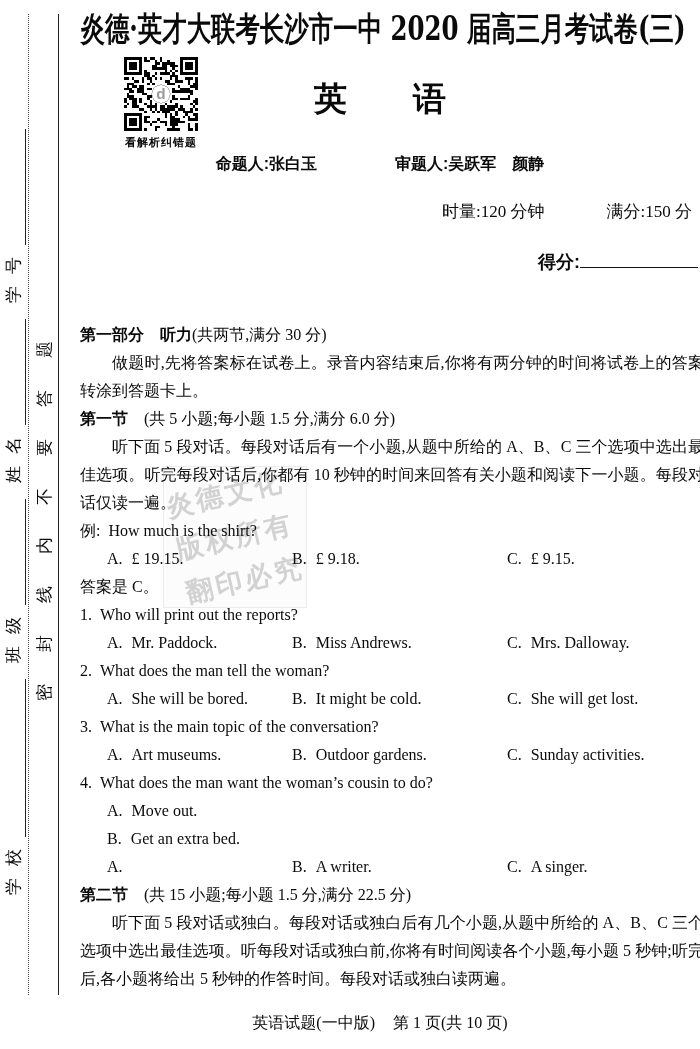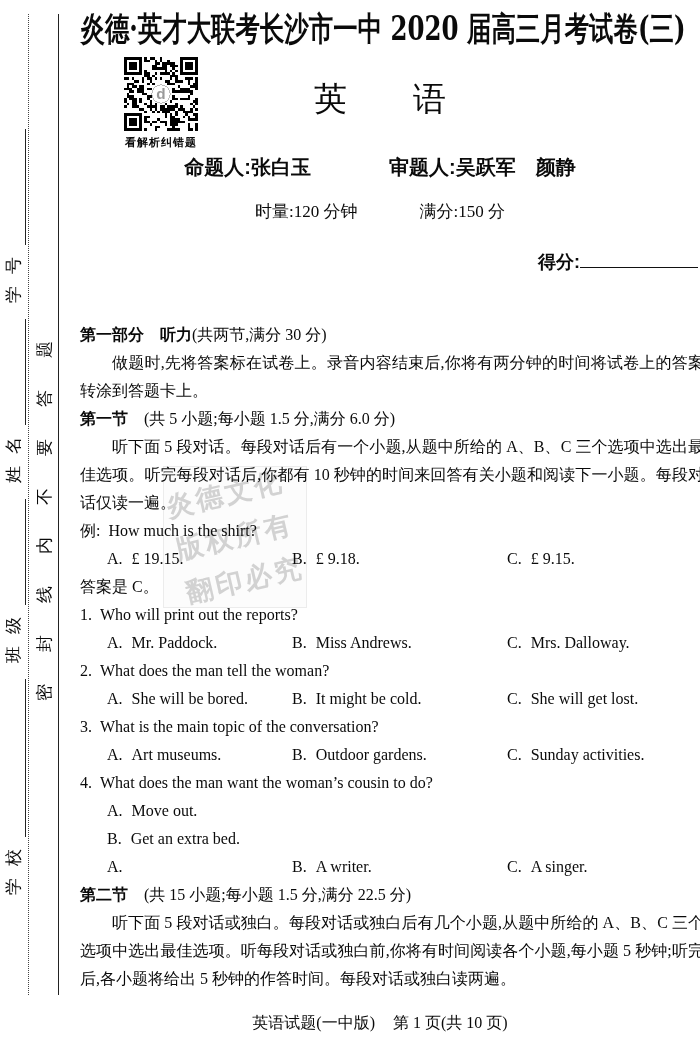--- a/index.html
+++ b/index.html
@@ -35,30 +35,30 @@
   .exam-title {
     position:absolute; top:9px; left:383px; white-space:nowrap;
     transform:translateX(-50%) scaleX(0.74); transform-origin:center top;
     font-family:"DejaVu Serif", serif; font-weight:bold; font-size:33px; line-height:40px;
   }
   .qr-block { position:absolute; left:118px; top:57px; width:86px; text-align:center; }
   .qr-caption { font-family:"Liberation Sans", sans-serif; font-weight:bold;
     font-size:11px; line-height:13px; margin-top:1px; letter-spacing:1px; }
   .subject-title {
     position:absolute; top:77px; left:68px; width:624px; text-align:center;
-    font-family:"Liberation Sans", sans-serif; font-weight:normal; font-size:33px;
+    font-family:"Liberation Sans", sans-serif; font-weight:bold; font-size:33px;
   }
   .people-row {
     position:absolute; top:154px; left:68px; width:624px;
     display:flex; justify-content:center; gap:78px;
-    font-family:"Liberation Sans", sans-serif; font-weight:bold; font-size:20px;
+    font-family:"Liberation Sans", sans-serif; font-weight:bold; font-size:16px;
   }
   .meta-row {
     position:absolute; top:200px; left:68px; width:624px;
-    display:flex; justify-content:center; gap:62px; font-size:17px;
+    display:flex; justify-content:flex-end; gap:62px; font-size:17px;
   }
   .score-row { position:absolute; top:250px; left:538px;
     font-family:"Liberation Sans", sans-serif; font-weight:bold; font-size:18px; }
   .score-line { display:inline-block; width:118px; height:15px; border-bottom:1.5px solid #111; }
   
   .watermark {
     position:absolute; left:163px; top:466px; width:142px; height:140px;
     border:1px solid #ececec; background:rgba(120,120,120,0.025); z-index:0;
   }
   .wm-inner { transform:rotate(-13deg); transform-origin:center;

